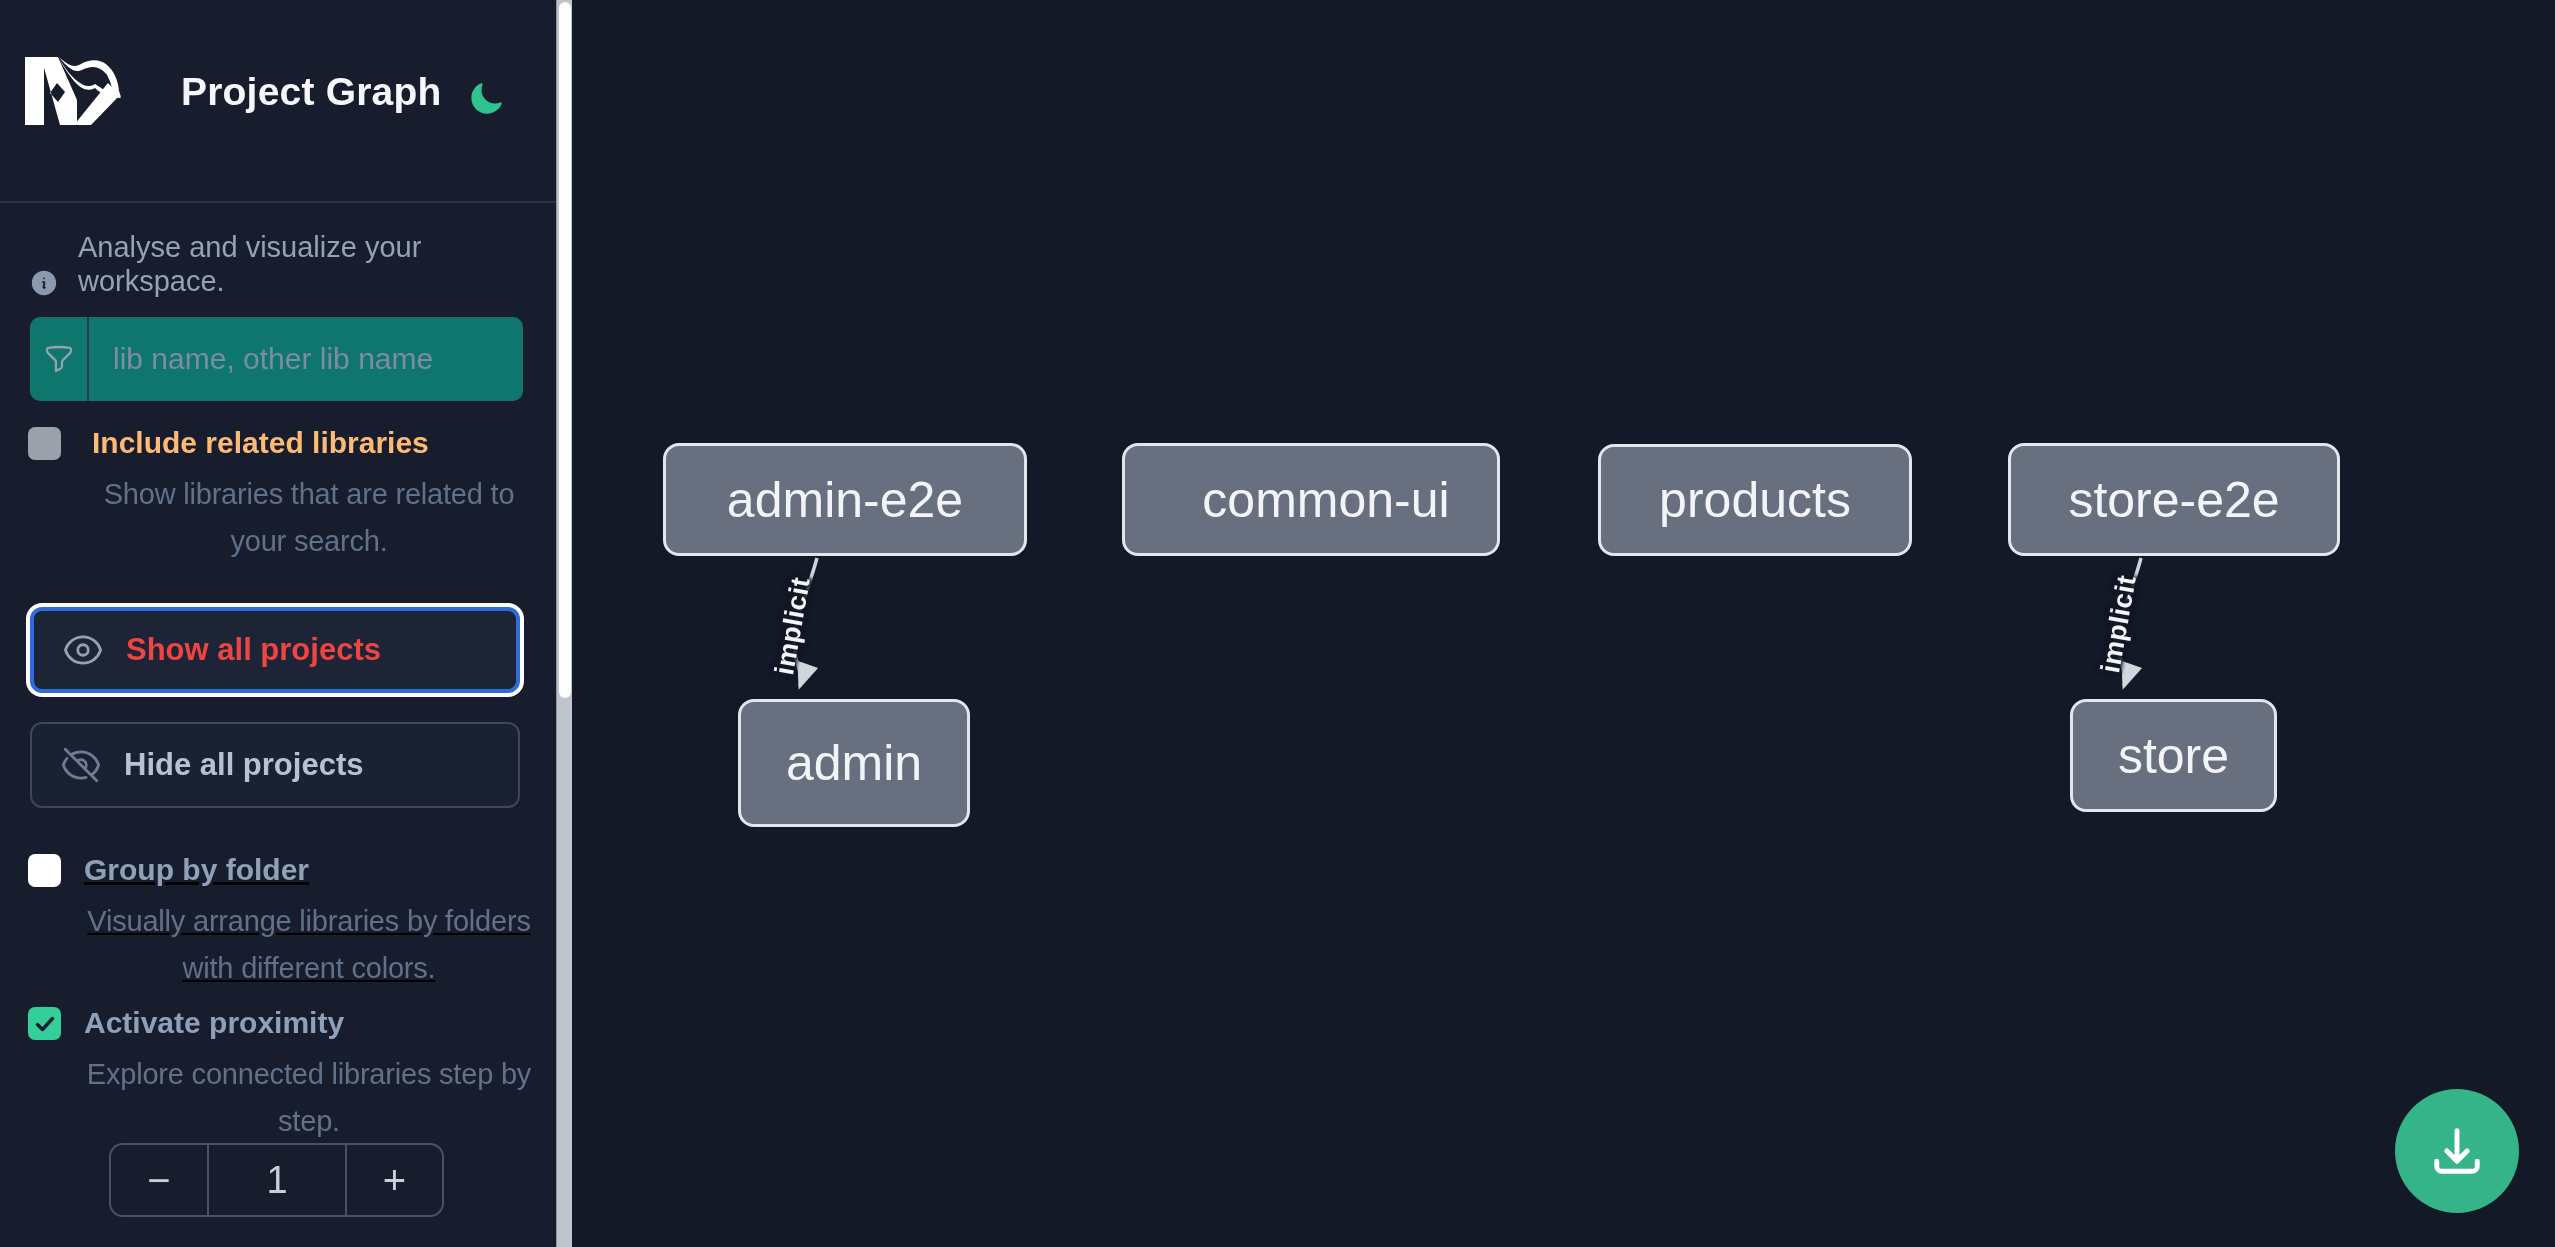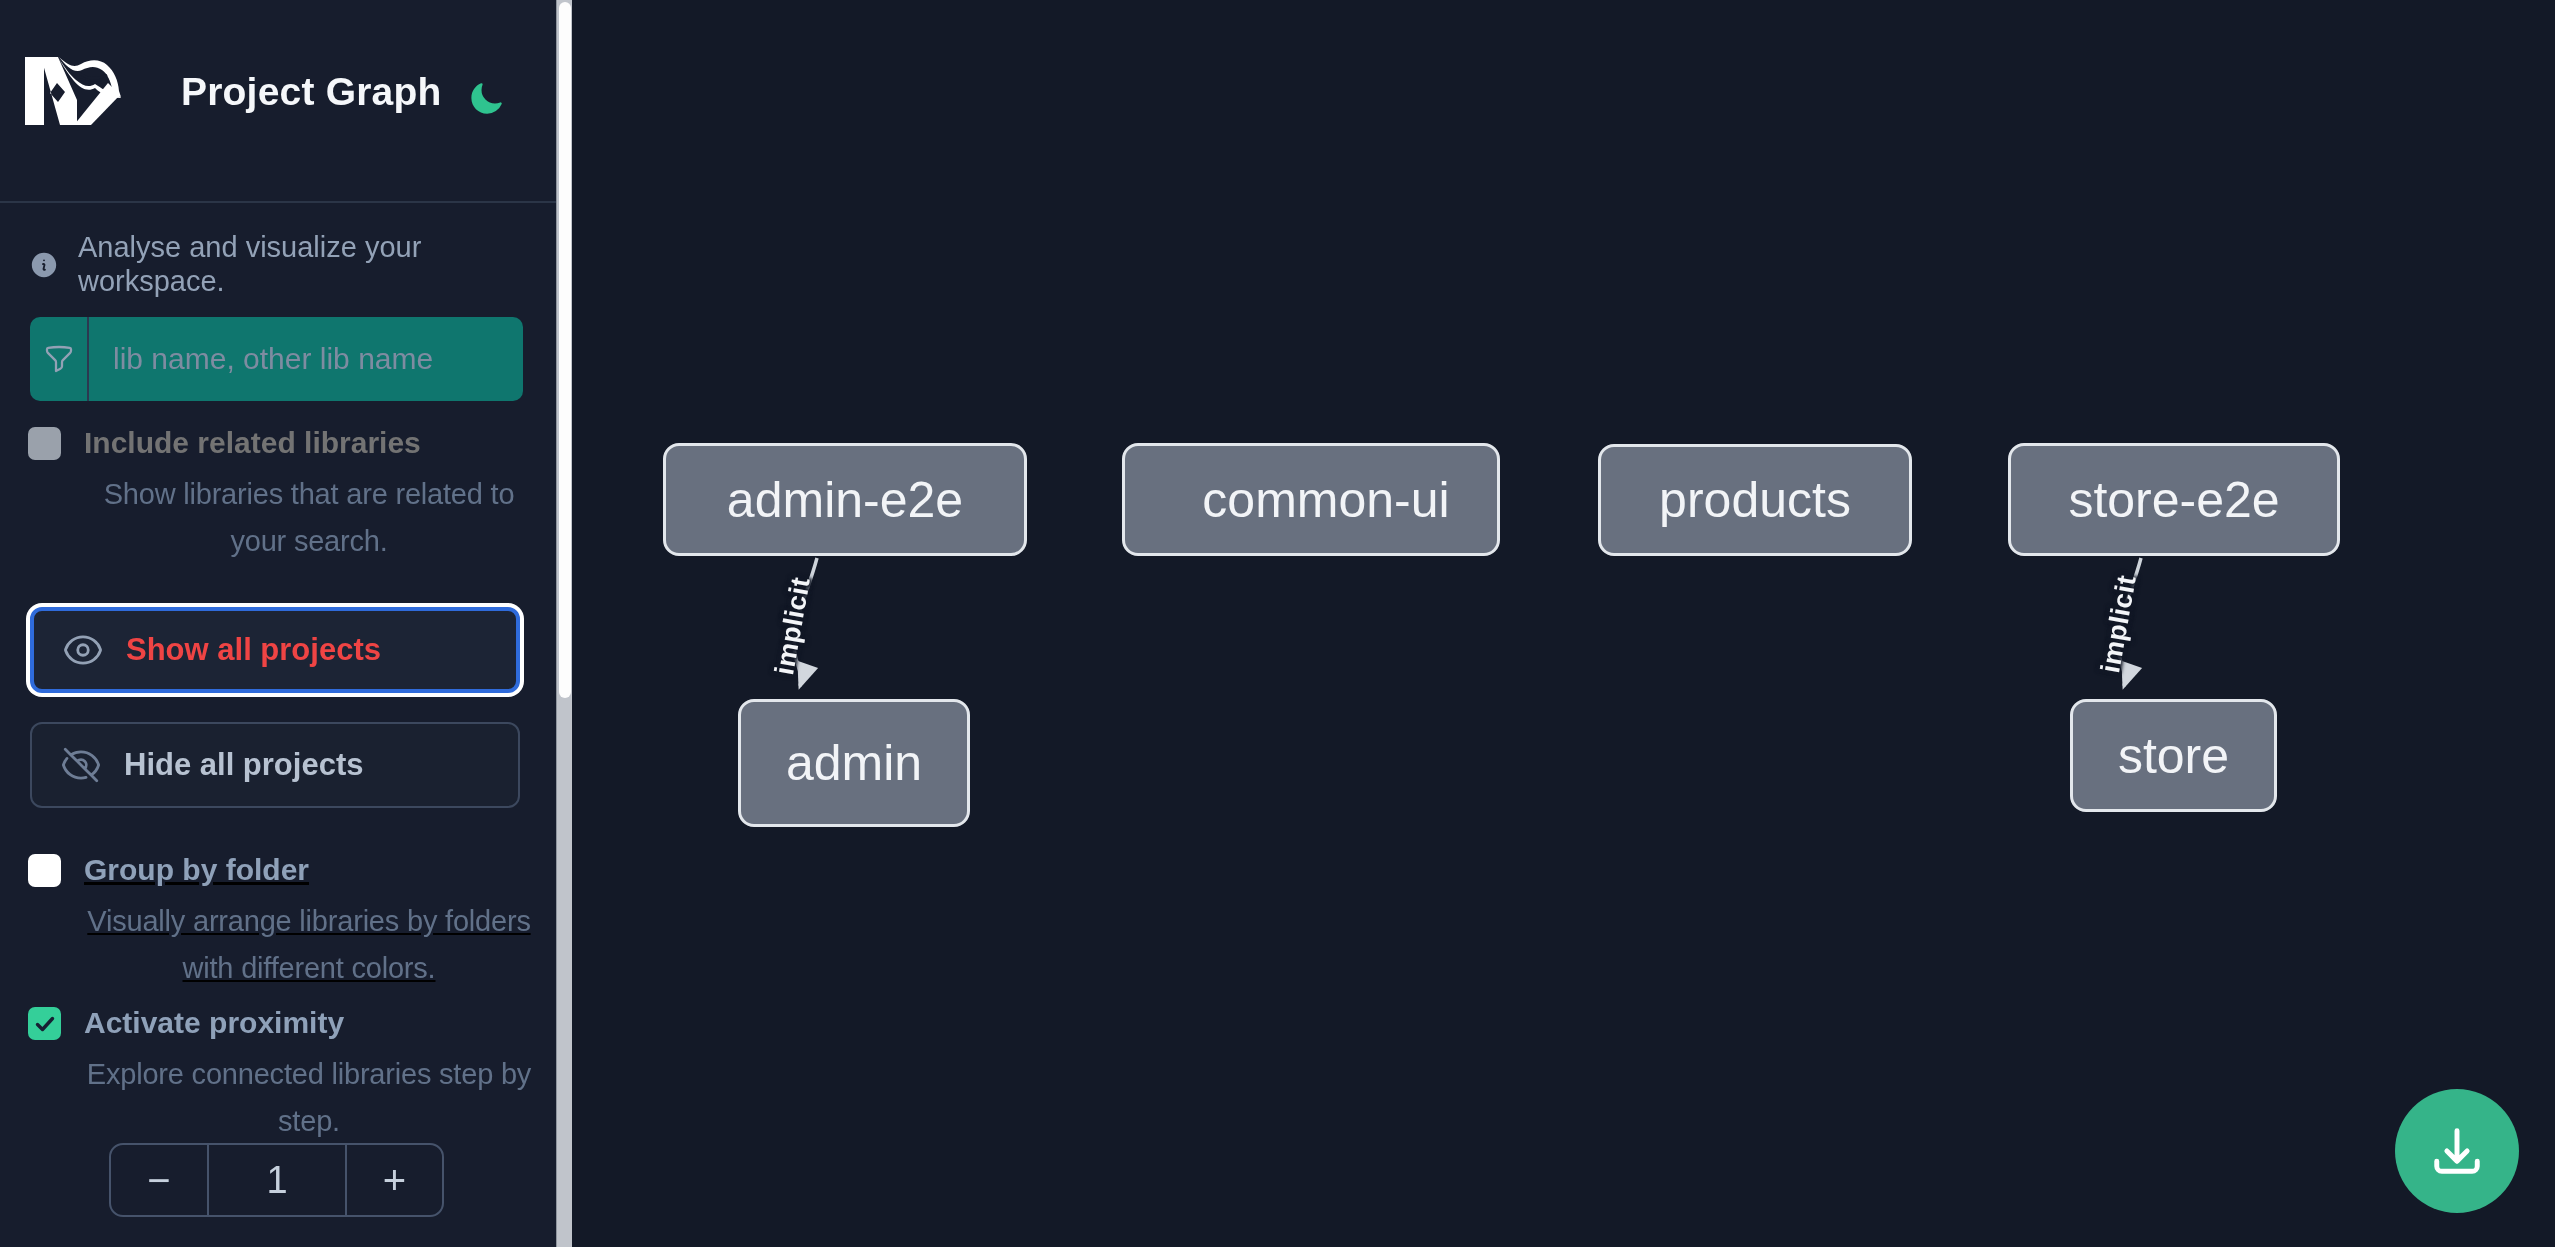--- a/index.html
+++ b/index.html
@@ -7,38 +7,38 @@
   body { font-family:"Liberation Sans", sans-serif; background:#131927; }
   #app { position:relative; width:2555px; height:1247px; }
 
   
   .sidebar { position:absolute; left:0; top:0; width:557px; height:1247px; background:#171d2d; }
   .sb-header { position:relative; height:203px; border-bottom:2px solid #2b3547; }
   .nx-logo { position:absolute; left:25px; top:57px; width:97px; height:68px; }
   .app-title { position:absolute; left:181px; top:70px; font-size:39px; font-weight:700; color:#f5f7fa; letter-spacing:0.2px; }
   .moon-btn { position:absolute; left:466px; top:80px; width:40px; height:40px; background:none; border:none; cursor:pointer; }
 
-  .info-row { position:absolute; left:29px; top:230px; display:flex; align-items:center; gap:19px; }
+  .info-row { position:absolute; left:29px; top:230px; display:flex; align-items:flex-end; gap:19px; }
   .info-row svg { flex:0 0 auto; margin-top:1px; }
   .info-text { font-size:29px; color:#93a2b7; line-height:34px; }
 
   .filter-box { position:absolute; left:30px; top:317px; width:493px; height:84px; background:#0f766e; border-radius:10px; display:flex; align-items:stretch; }
   .filter-icon-cell { width:96px; display:flex; align-items:center; justify-content:center; border-right:2px solid #2c3850; }
   .filter-input { flex:1; background:transparent; border:none; outline:none; color:#cbd5e1; font-size:30px; padding:0 24px; font-family:"Liberation Sans", sans-serif; }
   .filter-input::placeholder { color:#7e8ca1; opacity:1; }
 
   .opt-row { position:absolute; left:28px; width:500px; }
   .opt-check { position:absolute; left:0; top:3px; width:33px; height:33px; border-radius:7px; }
   .opt-check.gray { background:#9aa1ab; }
   .opt-check.white { background:#ffffff; }
   .opt-check.green { background:#34cf99; display:flex; align-items:center; justify-content:center; }
   .opt-body { margin-left:56px; width:450px; }
   .opt-label { font-size:30px; font-weight:700; line-height:38px; }
   .opt-label.enabled { color:#8fa1b9; }
-  .opt-label.muted { color:#737373; }
+  .opt-label.muted { color:#fdba74;margin-left:8px; }
   .opt-desc { margin-top:9px; font-size:29px; line-height:47px; color:#617189; letter-spacing:-0.2px;text-align:center; }
 
   .sb-btn { position:absolute; left:30px; width:490px; height:86px; border-radius:12px; display:flex; align-items:center; gap:22px; padding:0 0 0 28px; cursor:pointer; font-family:"Liberation Sans", sans-serif; }
   .sb-btn .lbl { font-size:31px; font-weight:700; }
   .sb-btn.primary-focus { background:#1c2435; border:4px solid #2f6bdb; box-shadow:0 0 0 4px #ffffff; }
   .sb-btn.primary-focus .lbl { color:#ef4444; }
   .sb-btn.plain { background:#1a2130; border:2px solid #3c485e; }
   .sb-btn.plain .lbl { color:#b7c2d1; }
 
   .stepper { position:absolute; left:109px; top:1143px; width:335px; height:74px; border:2px solid #46536b; border-radius:14px; display:flex; overflow:hidden; }

